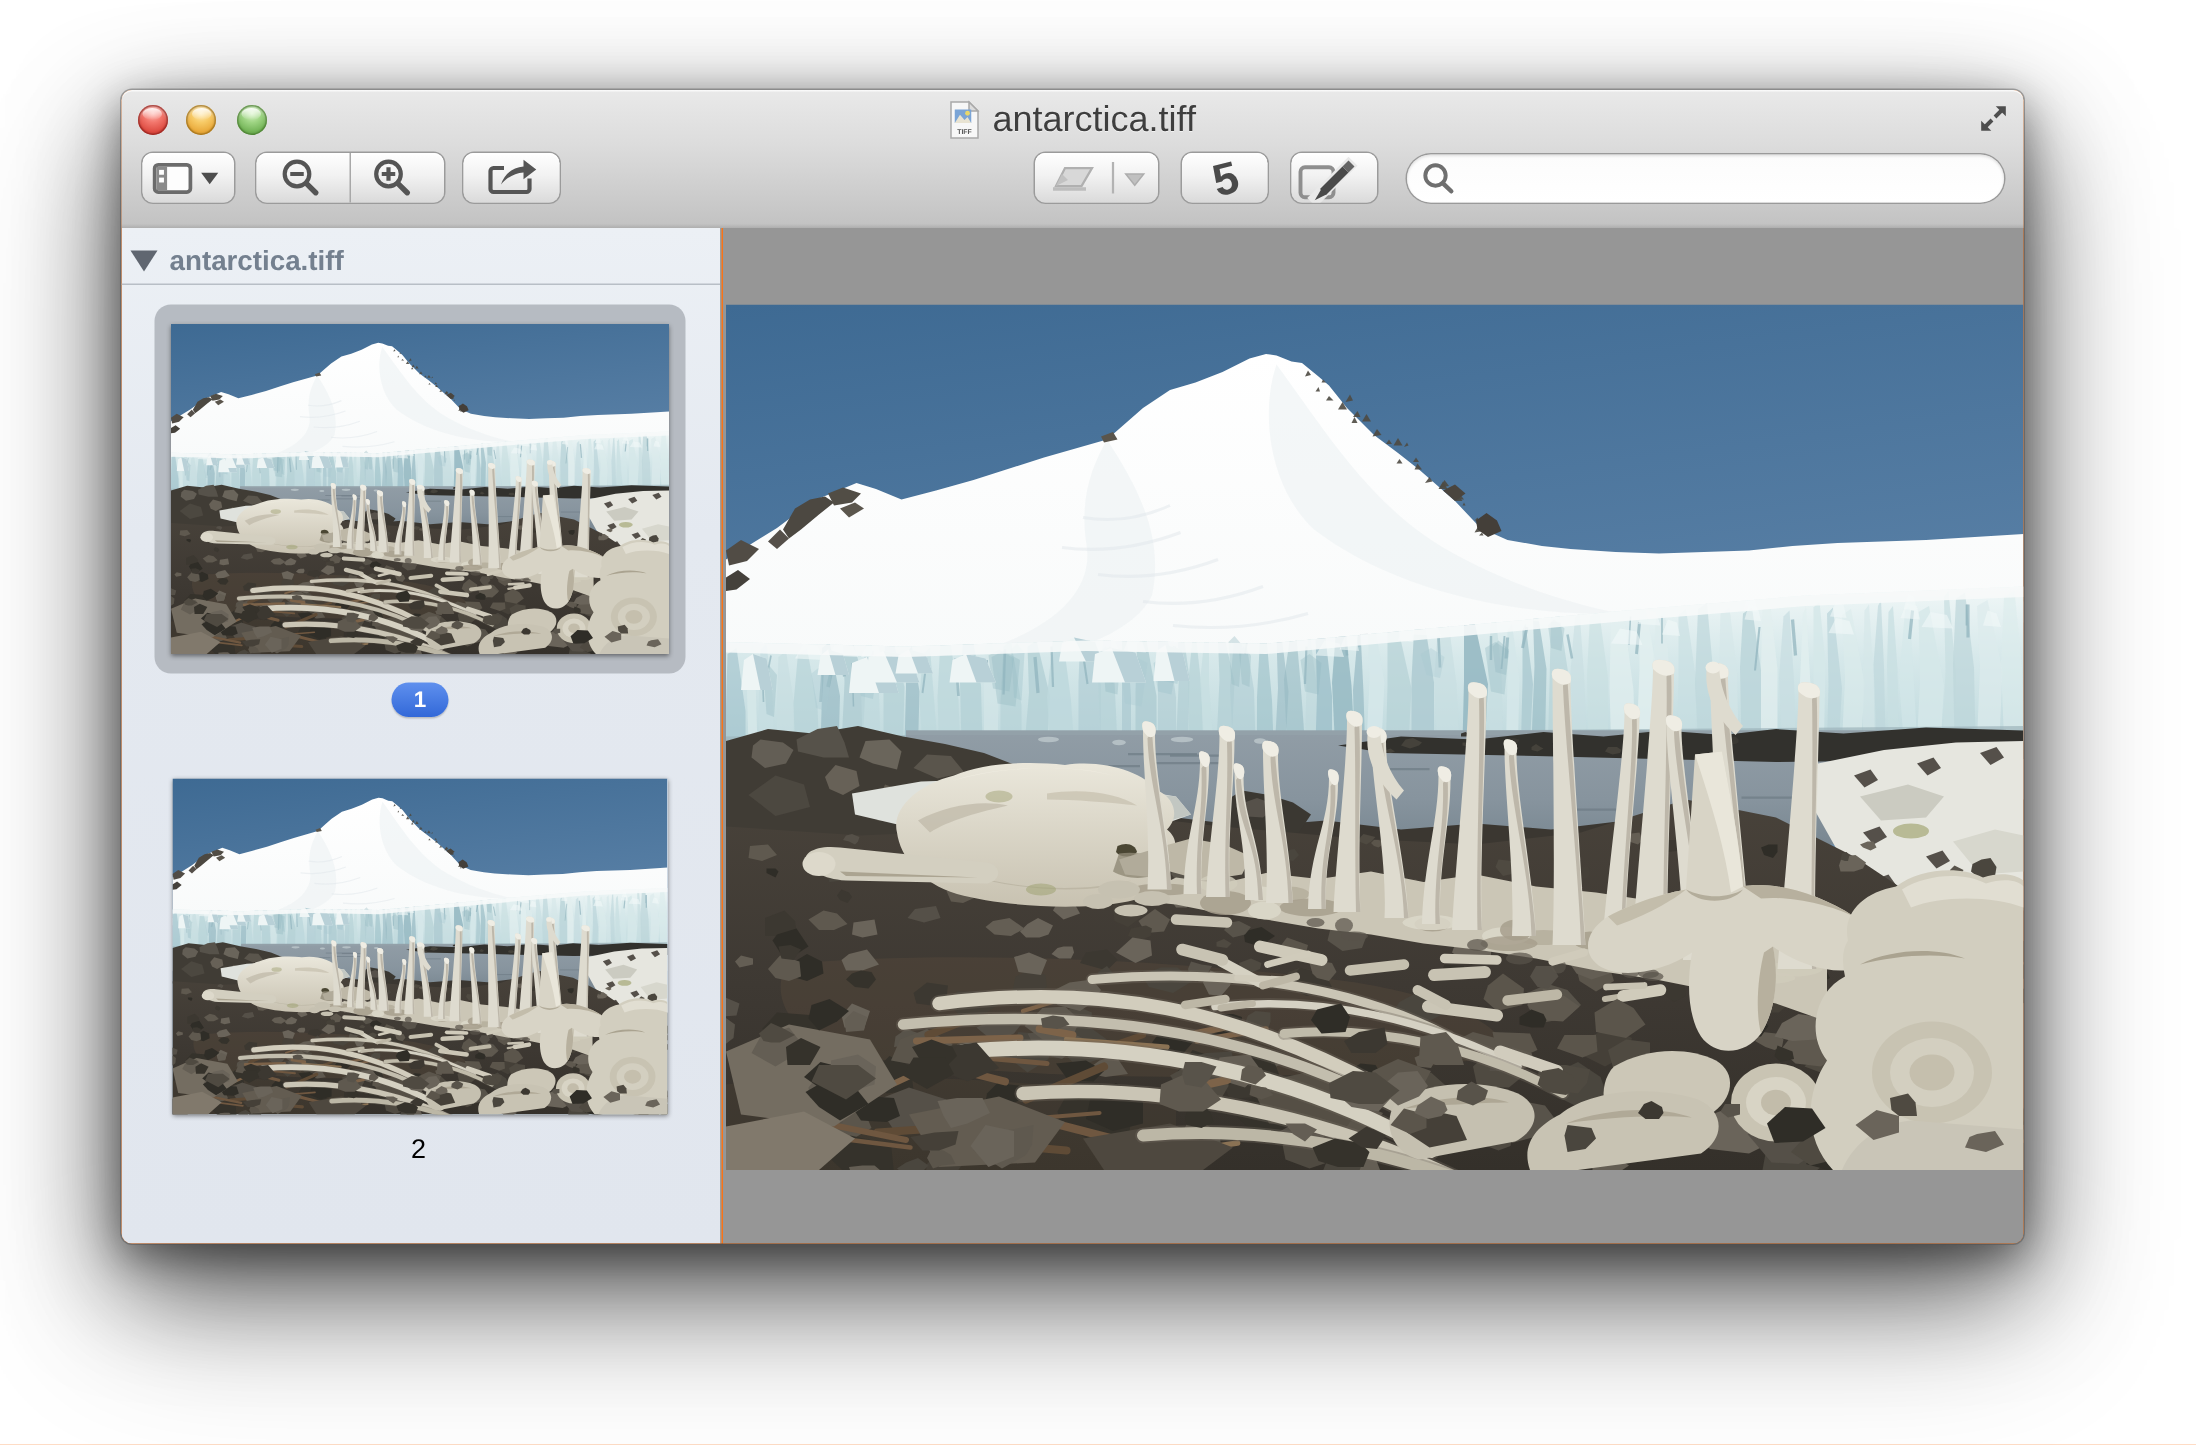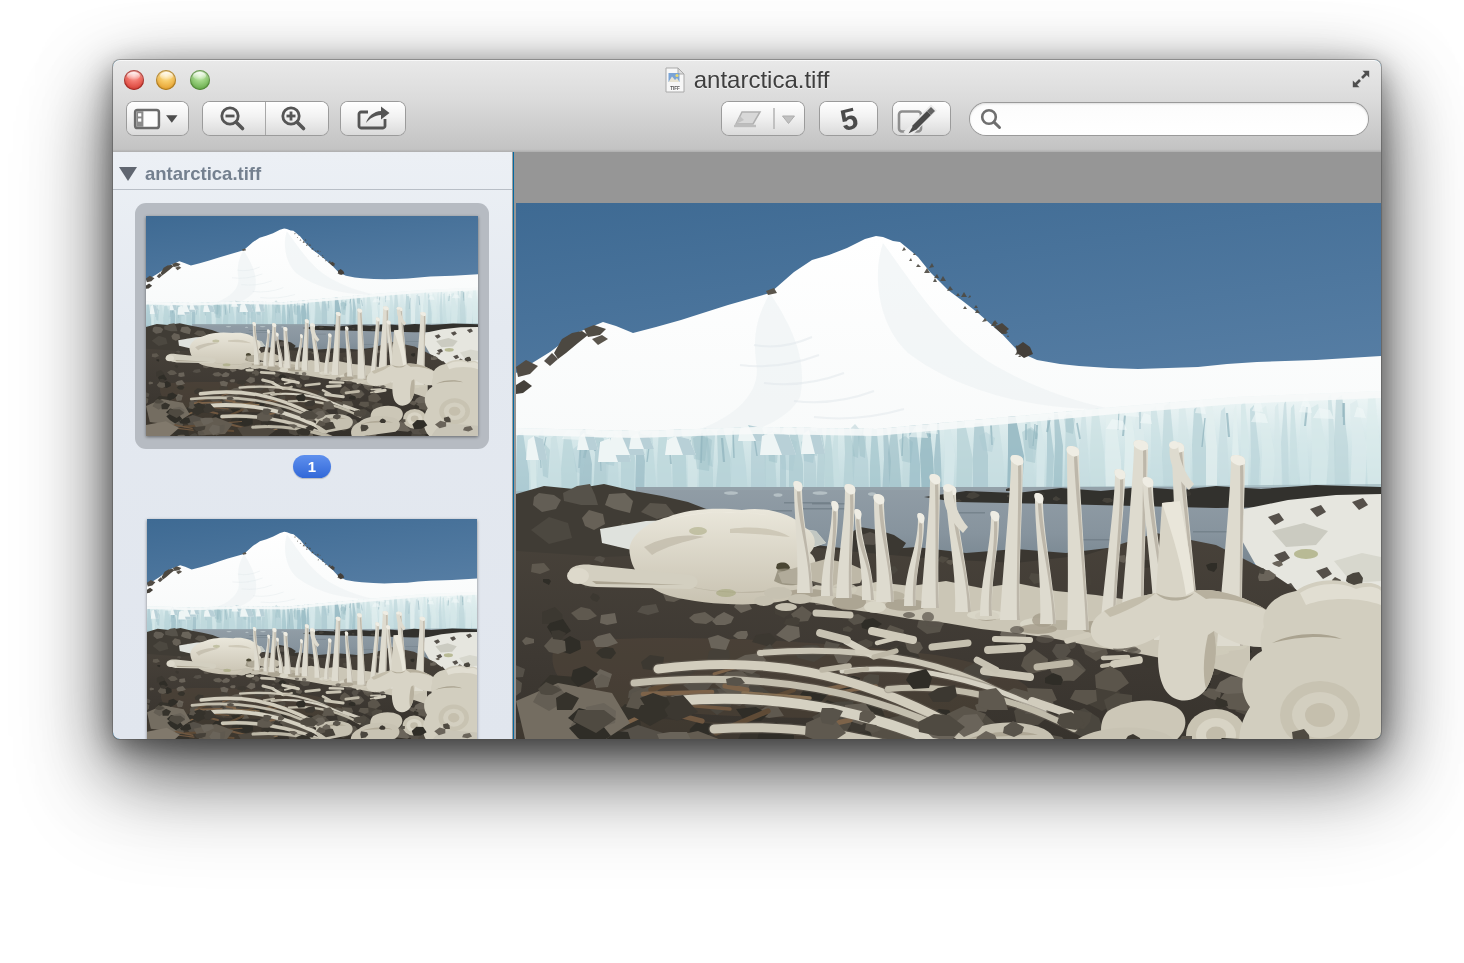--- a/index.html
+++ b/index.html
@@ -1,18 +1,18 @@
 <!DOCTYPE html>
 <html><head><meta charset="utf-8"><title>antarctica.tiff</title>
 <style>
 * { margin:0; padding:0; box-sizing:border-box; }
 html,body { width:1464px; height:963px; background:#ffffff; overflow:hidden;
   font-family:"Liberation Sans", sans-serif; }
-.win { position:absolute; left:113px; top:60px; width:1268px; height:679px;
-  border-radius:7px; background:#0369a1;
+.win { position:absolute; left:81px; top:60px; width:1268px; height:769px;
+  border-radius:7px; background:#f97316;
   box-shadow: 0 0 0 1px rgba(80,80,80,.45), 0 25px 70px rgba(0,0,0,.55), 0 8px 28px rgba(0,0,0,.40), 0 45px 100px rgba(0,0,0,.30); }
 .tbar { position:absolute; left:0; top:0; width:100%; height:92px;
   border-radius:7px 7px 0 0;
   background:linear-gradient(#e9e9e9, #dcdcdc 40%, #c3c3c3 97%, #aeaeae);
   box-shadow: inset 0 1px 0 rgba(255,255,255,.7); }
 .light { position:absolute; top:10px; width:20px; height:20px; border-radius:50%; }
 .light::after { content:""; position:absolute; left:3.5px; top:1.5px; width:13px; height:8px;
   border-radius:50%; background:linear-gradient(rgba(255,255,255,.9), rgba(255,255,255,.0)); }
 .lr { left:10.5px;   background:radial-gradient(circle at 50% 28%, #ffb3ac 0%, #f2766c 35%, #dd4b41 70%, #c63b33 100%); box-shadow:inset 0 0 1px 1px rgba(140,30,25,.8), inset 0 2px 2px rgba(255,255,255,.55); }
 .ly { left:43px;   background:radial-gradient(circle at 50% 28%, #ffe9b0 0%, #f7ca66 35%, #e9a93a 70%, #d2922b 100%); box-shadow:inset 0 0 1px 1px rgba(150,105,20,.8), inset 0 2px 2px rgba(255,255,255,.55); }

